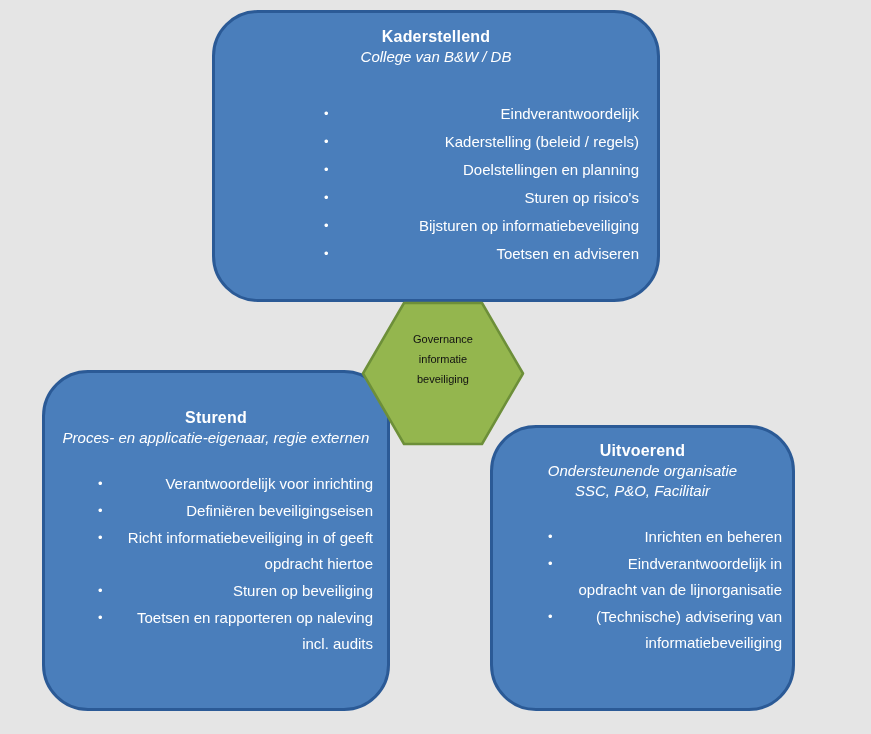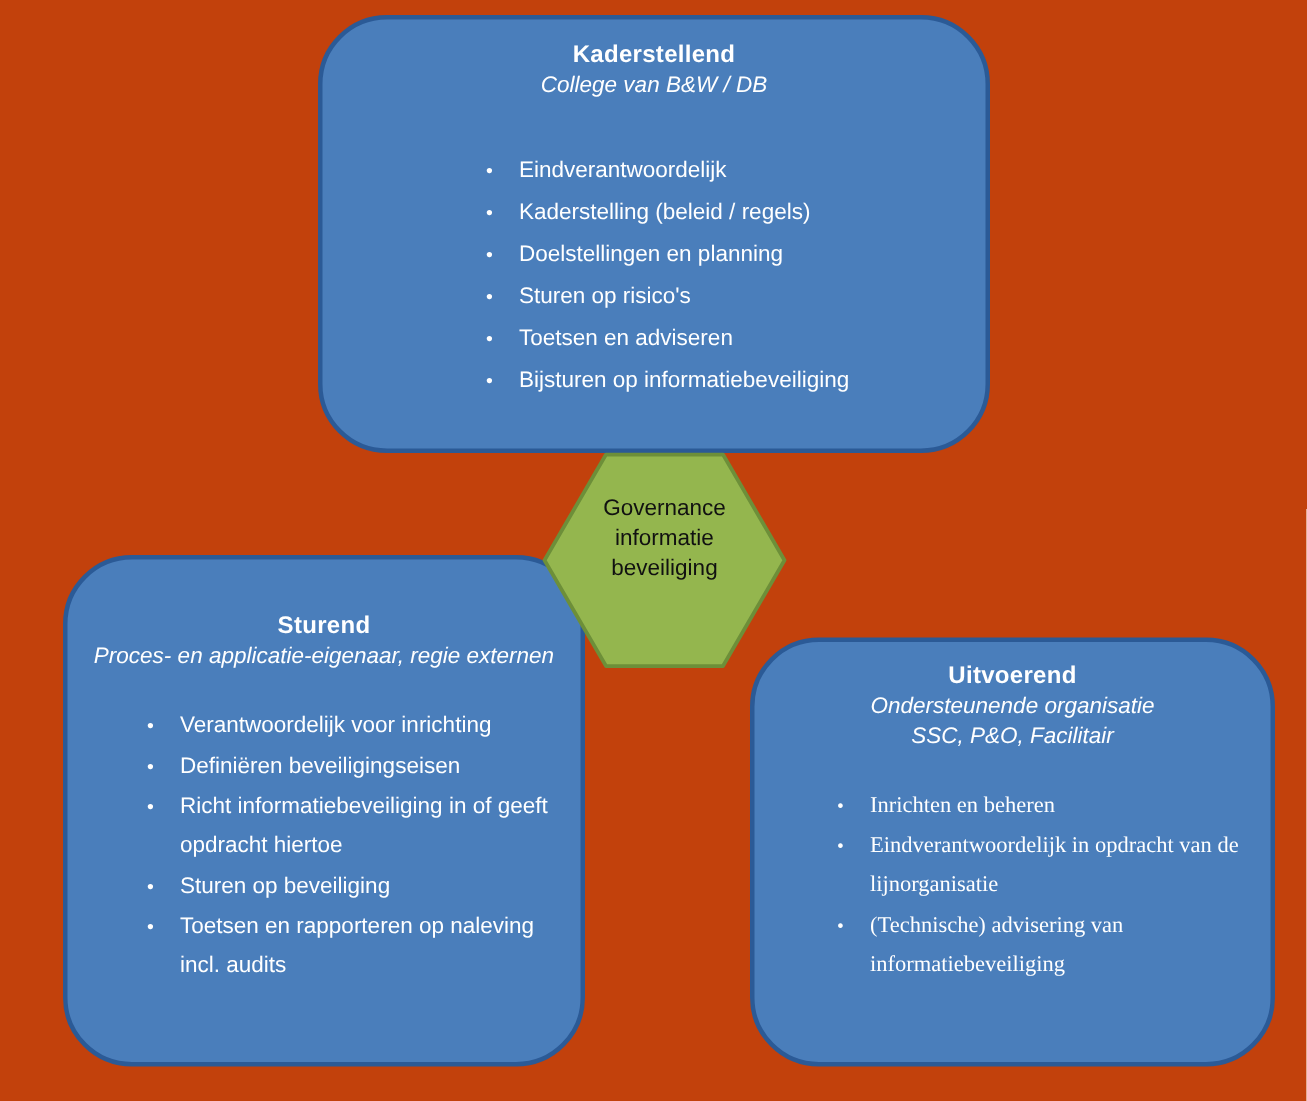--- a/index.html
+++ b/index.html
@@ -9,33 +9,33 @@
     --hex-border:#6d8f39;
     --box-text:#ffffff;
     --hex-text:#111111;
   }
   *{box-sizing:border-box;margin:0;padding:0;}
   html,body{background:#ffffff;}
   body{font-family:"Liberation Sans", sans-serif;}
   .canvas{
     position:relative;
     width:871px;height:734px;
-    background:#c2410c;
+    background:#e5e5e5;
     overflow:hidden;
   }
   .box{
     position:absolute;
     background:var(--box-fill);
     border:3px solid var(--box-border);
     border-radius:46px;
     color:var(--box-text);
   }
   .box-top{left:212px;top:10px;width:448px;height:292px;}
   .box-left{left:42px;top:370px;width:348px;height:341px;}
-  .box-right{left:500px;top:425px;width:350px;height:286px;}
+  .box-right{left:490px;top:425px;width:305px;height:286px;}
   .box-title{
     text-align:center;
     font-weight:bold;
     font-size:16px;
     letter-spacing:.2px;
   }
   .box-top .box-title{margin-top:15px;}
   .box-left .box-title{margin-top:36px;}
   .box-right .box-title{margin-top:14px;}
   .box-subtitle{
@@ -46,71 +46,72 @@
     margin-top:2px;
     padding:0 8px;
   }
   .bullets{
     list-style:none;
   }
   .bullets li{
     position:relative;
     padding-left:27px;
     font-size:15px;
+    text-align:right;
   }
   .bullets li::before{
     content:"\2022";
     position:absolute;
     left:5px;
     font-size:13px;
   }
   .box-top .bullets{margin:34px 18px 0 104px;}
   .box-top .bullets li{line-height:28px;margin-bottom:0;}
   .box-left .bullets{margin:24px 14px 0 48px;}
   .box-left .bullets li{line-height:26px;margin-bottom:1px;}
-  .box-right .bullets{margin:24px 10px 0 50px;font-family:Liberation Serif, serif;}
+  .box-right .bullets{margin:24px 10px 0 50px;}
   .box-right .bullets li{line-height:26px;margin-bottom:1px;}
   .hexagon{
     position:absolute;
     left:360px;top:300px;
     width:166px;height:147px;
     z-index:2;
   }
   .hexagon svg{display:block;width:100%;height:100%;}
   .hexagon polygon{
     fill:var(--hex-fill);
     stroke:var(--hex-border);
     stroke-width:2.5;
     stroke-linejoin:round;
   }
   .hex-text{
     position:absolute;
     left:0;top:29px;
     width:100%;
     text-align:center;
     color:var(--hex-text);
-    font-size:15px;
+    font-size:11px;
     line-height:20px;
   }
 </style>
 </head>
 <body>
 
 <div class="canvas">
 
   <div class="box box-top">
     <div class="box-title">Kaderstellend</div>
     <div class="box-subtitle">College van B&amp;W /  DB</div>
     <ul class="bullets">
       <li>Eindverantwoordelijk</li>
       <li>Kaderstelling (beleid / regels)</li>
       <li>Doelstellingen en planning</li>
       <li>Sturen op risico's</li>
+      <li>Bijsturen op informatiebeveiliging</li>
       <li>Toetsen en adviseren</li>
-      <li>Bijsturen op informatiebeveiliging</li>
     </ul>
   </div>
 
   <div class="box box-left">
     <div class="box-title">Sturend</div>
     <div class="box-subtitle">Proces- en applicatie-eigenaar, regie externen</div>
     <ul class="bullets">
       <li>Verantwoordelijk voor inrichting</li>
       <li>Definiëren beveiligingseisen</li>
       <li>Richt informatiebeveiliging in of geeft opdracht hiertoe</li>

